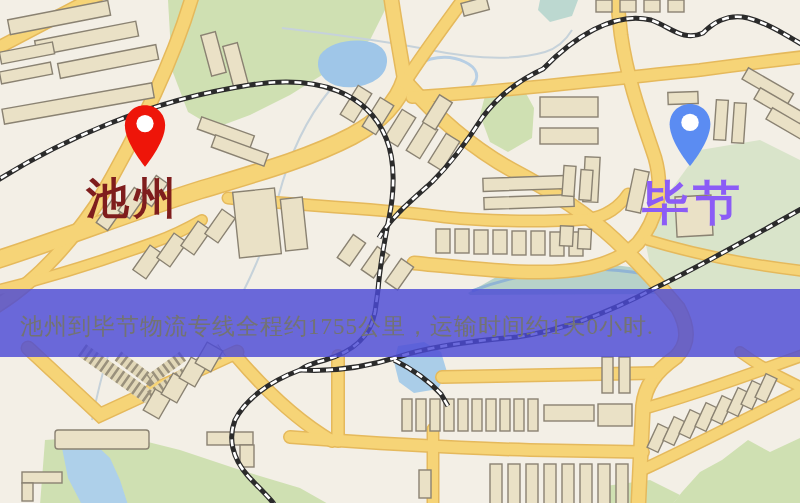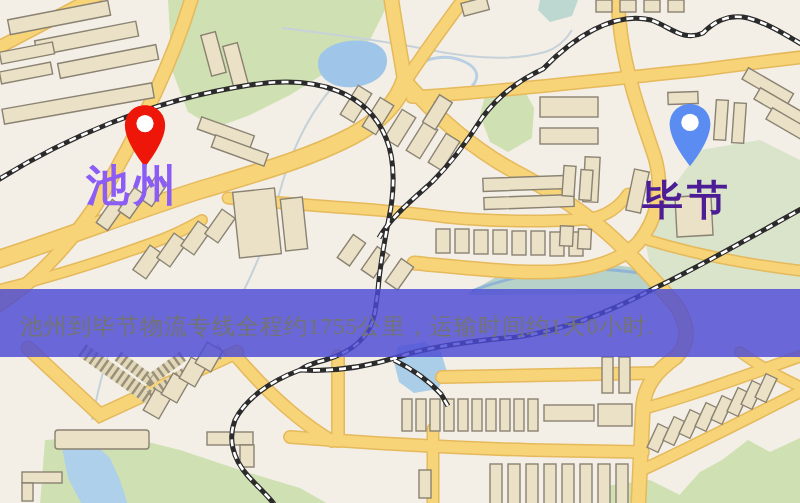--- a/index.html
+++ b/index.html
@@ -3,22 +3,22 @@
 <meta charset="utf-8">
 <style>
   html,body{margin:0;padding:0;background:#dcdcdc;}
   #screen{position:relative;width:800px;height:503px;overflow:hidden;
     font-family:"Liberation Sans","DejaVu Sans",sans-serif;background:#f3efe6;}
   #map-svg{position:absolute;left:0;top:0;width:800px;height:503px;display:block;}
   .pin{position:absolute;}
   .pin svg{display:block;}
   .place-label{position:absolute;font-family:"Liberation Serif","DejaVu Serif",serif;
     font-weight:bold;letter-spacing:4px;line-height:1;white-space:nowrap;}
-  #origin-label{left:86px;top:164px;font-size:43px;color:#8b5cf6;}
-  #destination-label{left:642px;top:180px;font-size:41px;color:#4c1d95;}
+  #origin-label{left:86px;top:177px;font-size:43px;color:#7f1d1d;}
+  #destination-label{left:642px;top:180px;font-size:47px;color:#8b5cf6;}
   #banner{position:absolute;left:0;top:289px;width:800px;height:68px;
     background:rgba(76,74,214,0.82);display:flex;align-items:center;}
   #banner .txt{padding-left:20px;padding-top:6px;color:#737373;font-size:23px;
     font-family:"Liberation Serif","DejaVu Serif",serif;letter-spacing:1px;white-space:nowrap;}
 </style>
 </head>
 <body>
 
 <div id="screen">
 

